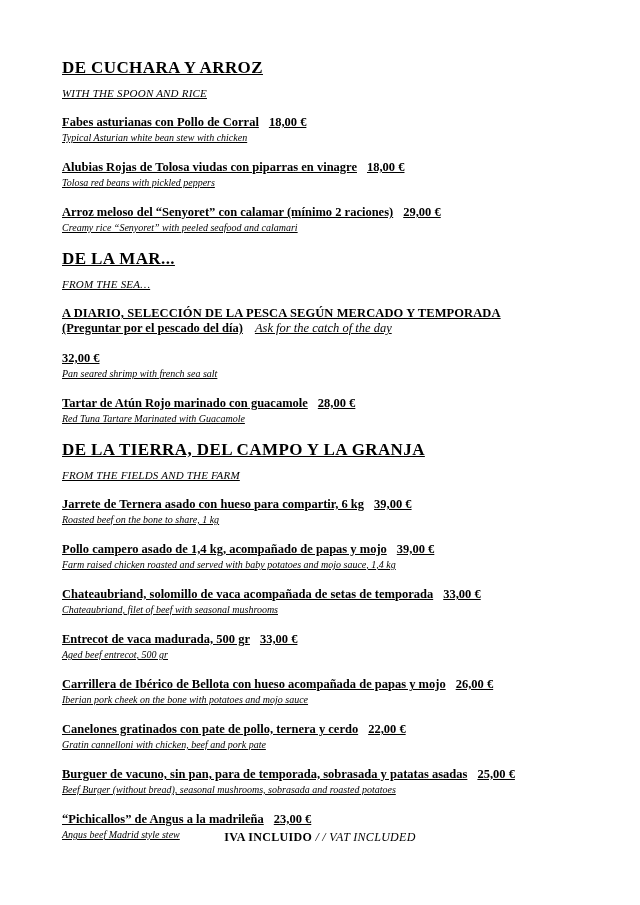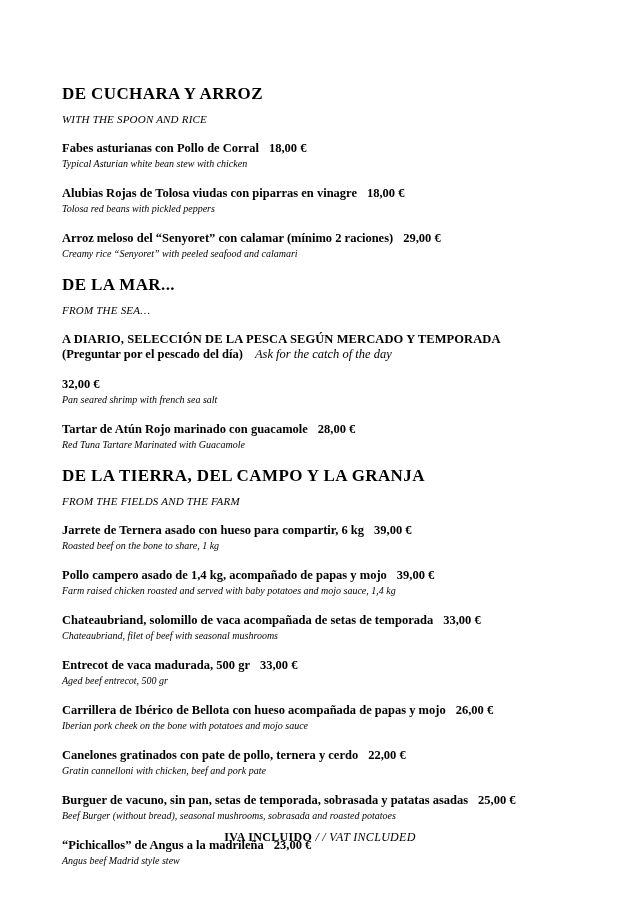--- a/index.html
+++ b/index.html
@@ -10,24 +10,25 @@
   body {
     width: 640px;
     height: 905px;
     overflow: hidden;
   }
   .page {
     position: relative;
     box-sizing: border-box;
     width: 640px;
     height: 714px;
-    padding: 84px 83px 0 62px;
+    padding: 58px 83px 0 62px;
     background: #ffffff;
     color: #000000;
     font-family: "Liberation Serif", "DejaVu Serif", serif;
+    text-decoration: underline;
   }
   .menu-section { margin-bottom: 14px; }
   .section-title {
     margin: 0;
     font-size: 17px;
     line-height: 19px;
     font-weight: 700;
     letter-spacing: 0.4px;
   }
   .section-subtitle {
@@ -190,21 +191,21 @@
   <div class="menu-item">
     <div class="item-line">
       <span class="item-name">Canelones gratinados con pate de pollo, ternera y cerdo</span>
       <span class="item-price">22,00 €</span>
     </div>
     <div class="item-desc">Gratin cannelloni with chicken, beef and pork pate</div>
   </div>
 
   <div class="menu-item">
     <div class="item-line">
-      <span class="item-name">Burguer de vacuno, sin pan, setas de temporada, sobrasada y patatas asadas</span>
+      <span class="item-name">Burguer de vacuno, sin pan, para de temporada, sobrasada y patatas asadas</span>
       <span class="item-price">25,00 €</span>
     </div>
     <div class="item-desc">Beef Burger (without bread), seasonal mushrooms, sobrasada and roasted potatoes</div>
   </div>
 
   <div class="menu-item">
     <div class="item-line">
       <span class="item-name">“Pichicallos” de Angus a la madrileña</span>
       <span class="item-price">23,00 €</span>
     </div>

